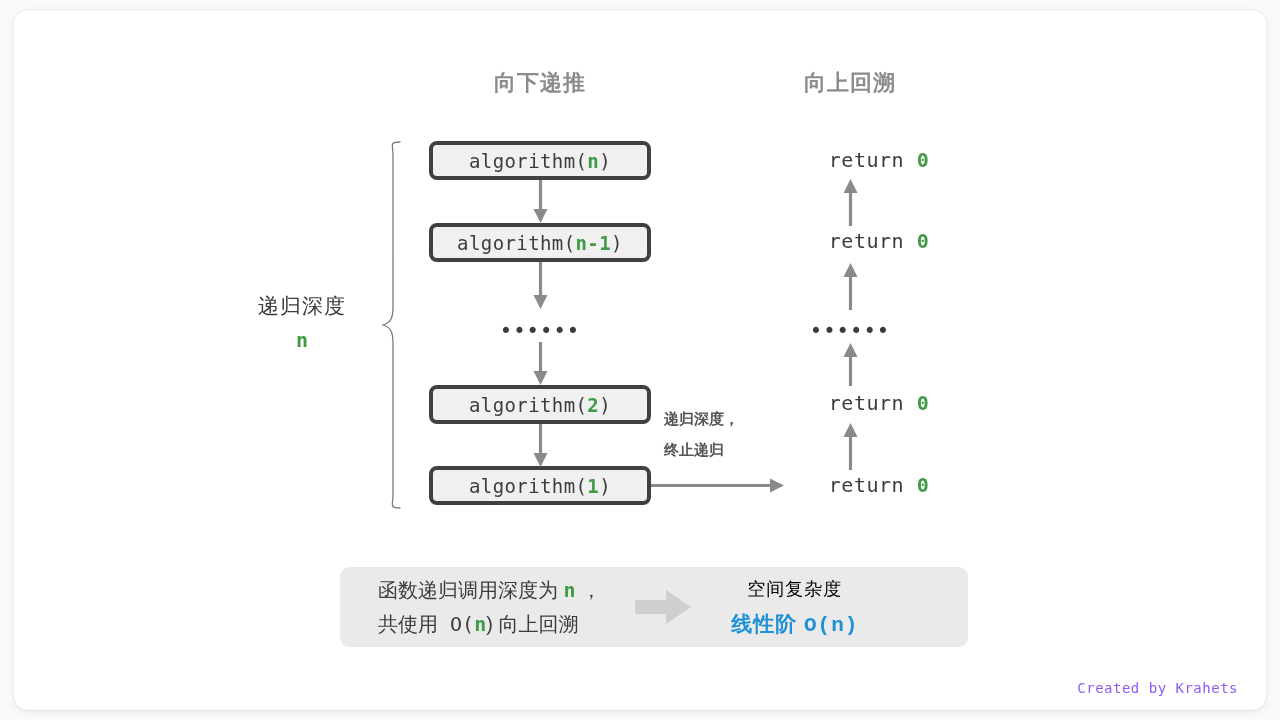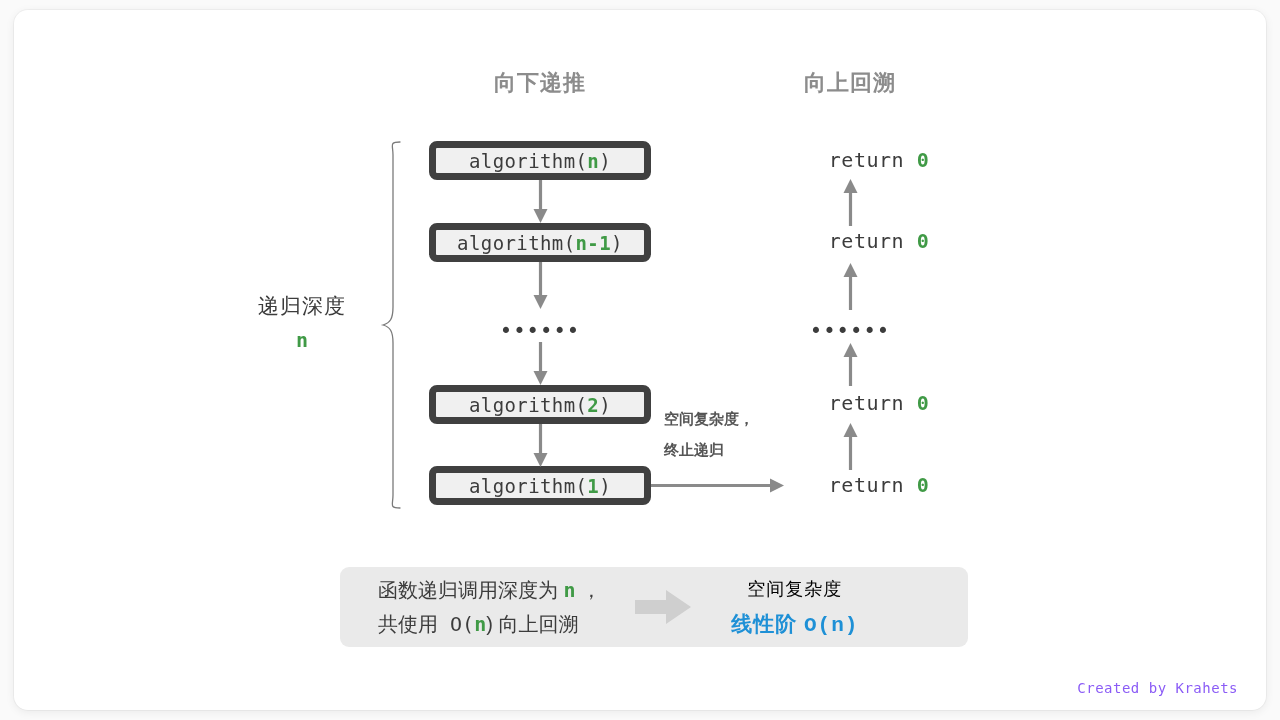--- a/index.html
+++ b/index.html
@@ -39,21 +39,21 @@
     transform: translateX(-50%);
   }
 
   
   .call-box {
     position: absolute;
     width: 222px;
     height: 39px;
     box-sizing: border-box;
     background: #f0f0f0;
-    border: 7px solid #404040;
+    border: 4px solid #404040;
     border-radius: 8px;
     display: flex;
     align-items: center;
     justify-content: center;
     font-family: "DejaVu Sans Mono", "Liberation Mono", monospace;
     font-size: 19px;
     color: #3c3c3c;
     letter-spacing: 0.4px;
   }
   .call-box .param {
@@ -288,21 +288,21 @@
     <path d="M 8.5 48 L 8.5 14" stroke="#8a8a8a" stroke-width="3.2"></path>
     <path d="M 8.5 1 L 1.5 15 L 15.5 15 Z" fill="#8a8a8a"></path>
   </svg>
 
   <svg class="abs" style="left:637px; top:466px;" width="134" height="19" viewBox="0 0 134 19">
     <path d="M 0 9.5 L 120 9.5" stroke="#8a8a8a" stroke-width="3.2"></path>
     <path d="M 133 9.5 L 119 2.5 L 119 16.5 Z" fill="#8a8a8a"></path>
   </svg>
 
   <div class="trigger-note" style="left:650px; top:393px;">
-    <span>空间复杂度，</span><br>
+    <span>递归深度，</span><br>
     <span>终止递归</span>
   </div>
 
   <div id="summary">
     <div class="sum-left">
       <div>
         <span>函数递归调用深度为 </span><span class="g">n</span><span> ，</span>
       </div>
       <div>
         <span class="mono">共使用 O(</span><span class="g">n</span><span>) 向上回溯</span>

